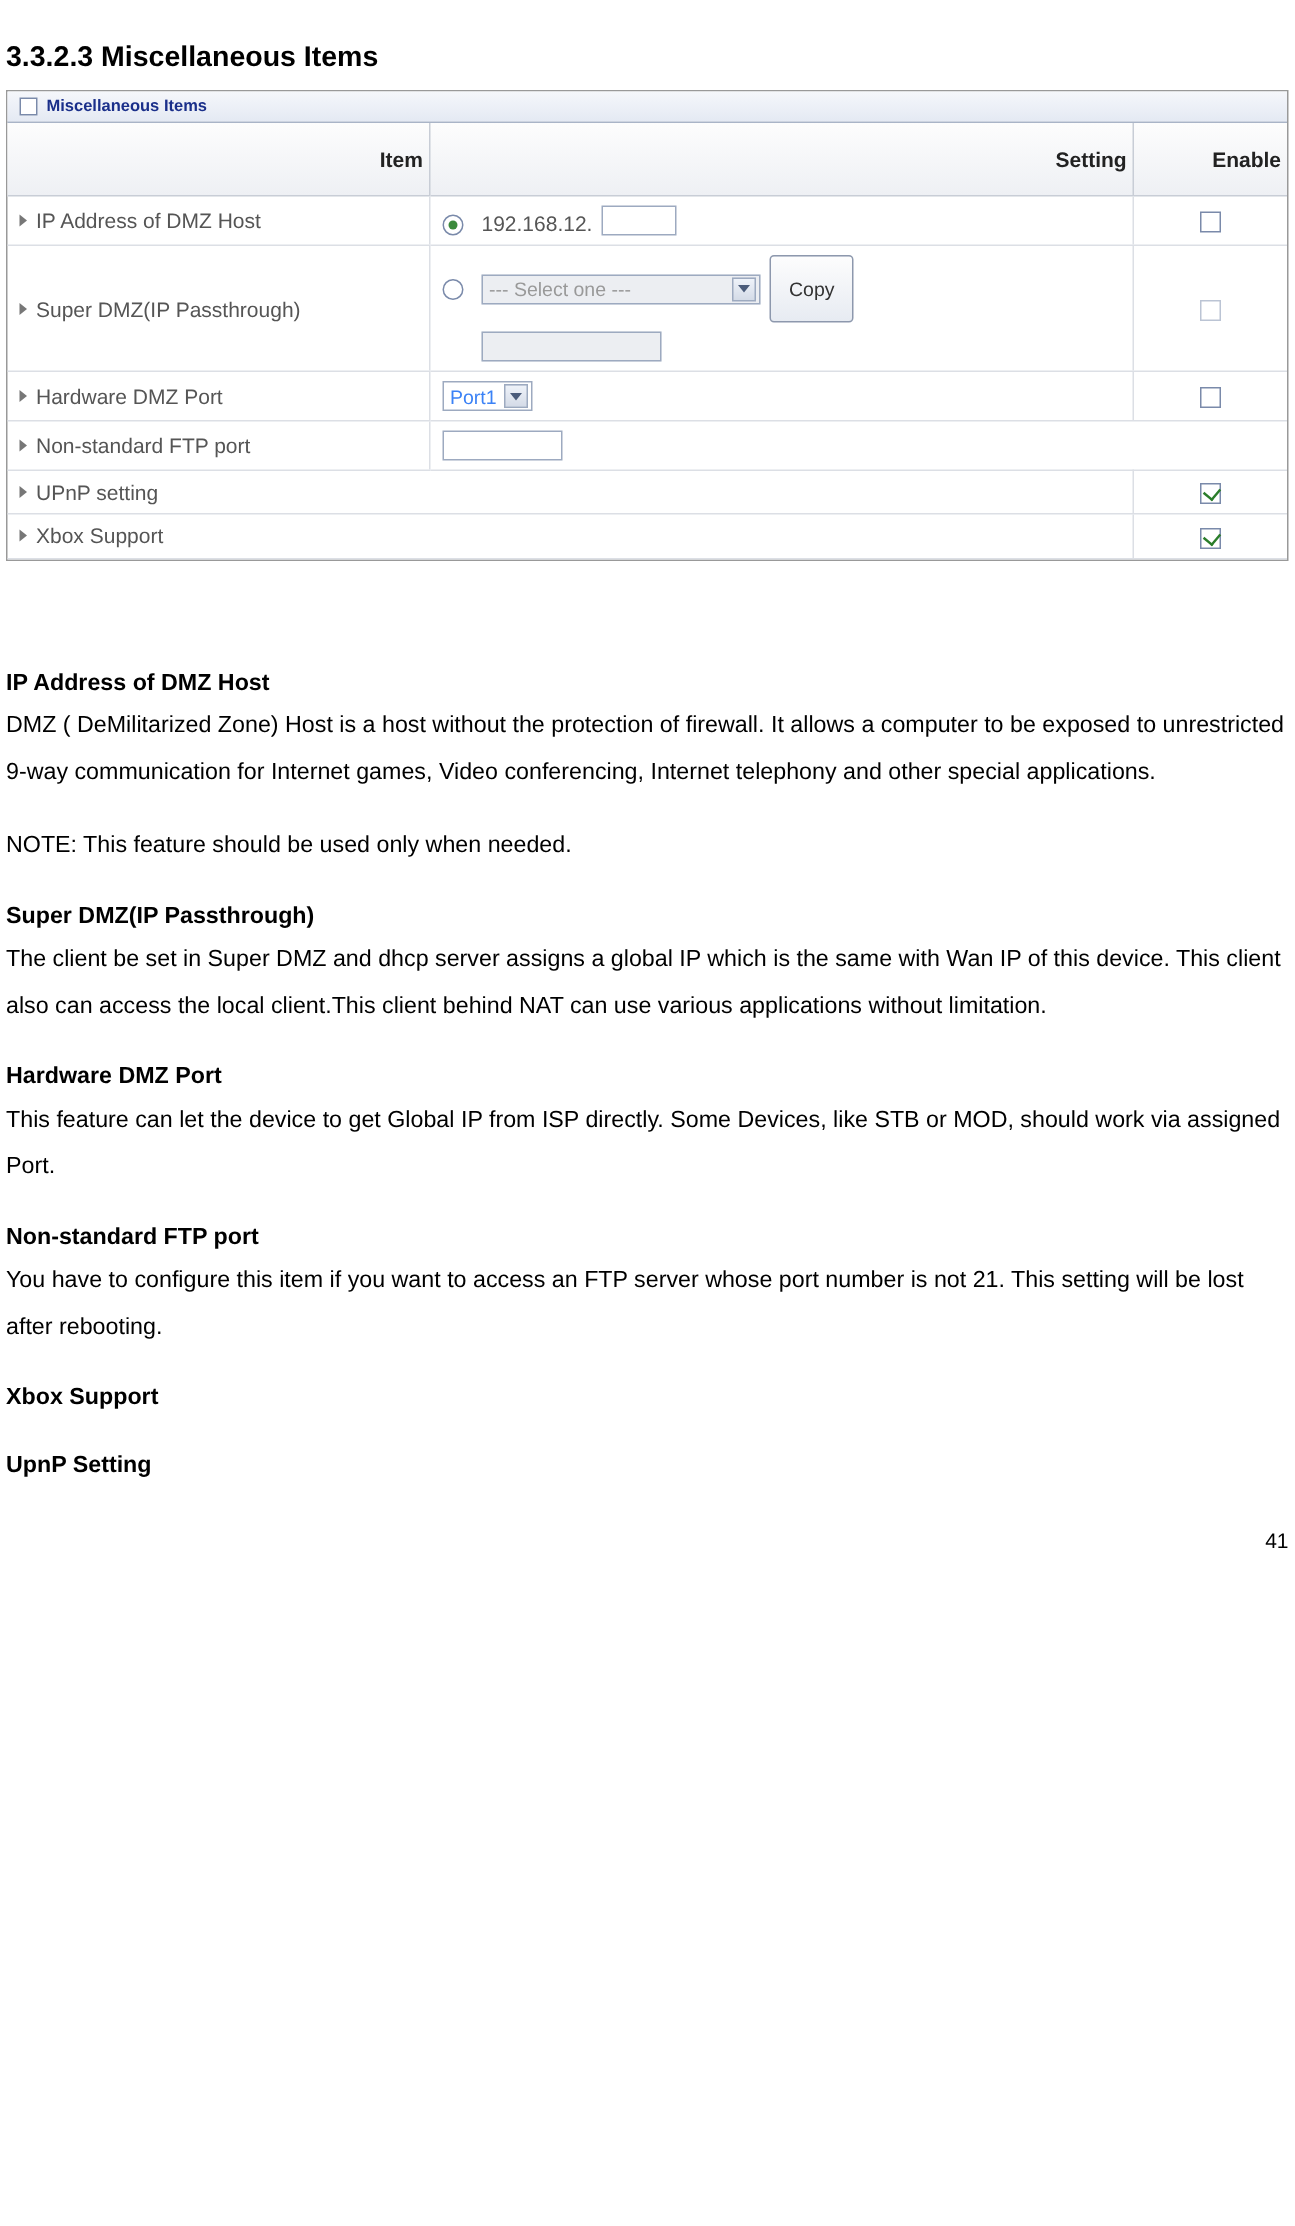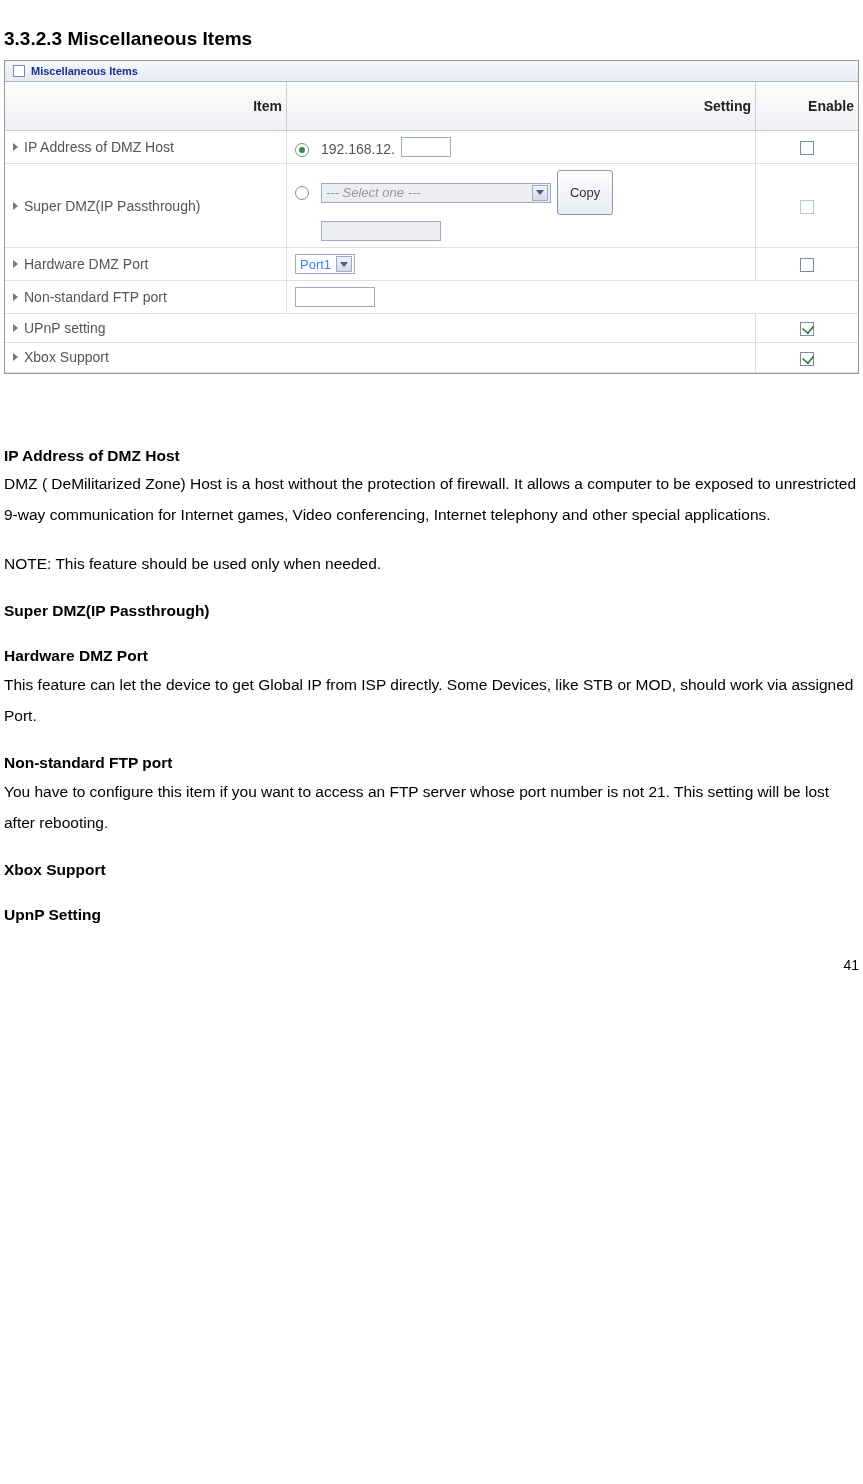--- a/index.html
+++ b/index.html
@@ -212,21 +212,21 @@
     .super-dmz-cell {
       display: flex;
       flex-direction: column;
       gap: 6px;
     }
     .super-dmz-row {
       display: flex;
       align-items: center;
       gap: 6px;
     }
-    .sel-wide { width: 230px; font-style: italic; }
+    .sel-wide { width: 186px; }
     .textinput.disabled { background: #eceef2; }
     .ip-row { display: flex; align-items: flex-end; gap: 6px; }
     .checkbox.dim { opacity: 0.5; }
   </style>
 </head>
 <body>
 
 <div class="section-number">3.3.2.3 Miscellaneous Items</div>
 
 <div class="panel">
@@ -357,20 +357,21 @@
   </table>
 
 </div>
 
 <div class="doc-body">
   <p class="heading">IP Address of DMZ Host</p>
   <p>DMZ ( DeMilitarized Zone) Host is a host without the protection of firewall. It allows a computer to be exposed to unrestricted 9-way communication for Internet games, Video conferencing, Internet telephony and other special applications.</p>
   <p style="margin-top:18px">NOTE: This feature should be used only when needed.</p>
 
   <p class="heading">Super DMZ(IP Passthrough)</p>
+  <p>The client be set in Super DMZ and dhcp server assigns a global IP which is the same with Wan IP of this device. This client also can access the local client.This client behind NAT can use various applications without limitation.</p>
 
   <p class="heading">Hardware DMZ Port</p>
   <p>This feature can let the device to get Global IP from ISP directly. Some Devices, like STB or MOD, should work via assigned Port.</p>
 
   <p class="heading">Non-standard FTP port</p>
   <p>You have to configure this item if you want to access an FTP server whose port number is not 21. This setting will be lost after rebooting.</p>
 
   <p class="heading">Xbox Support</p>
 
   <p class="heading">UpnP Setting</p>

